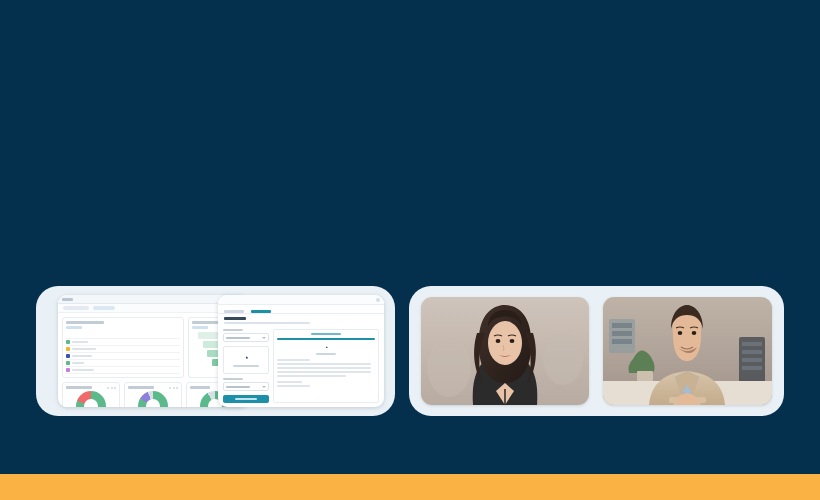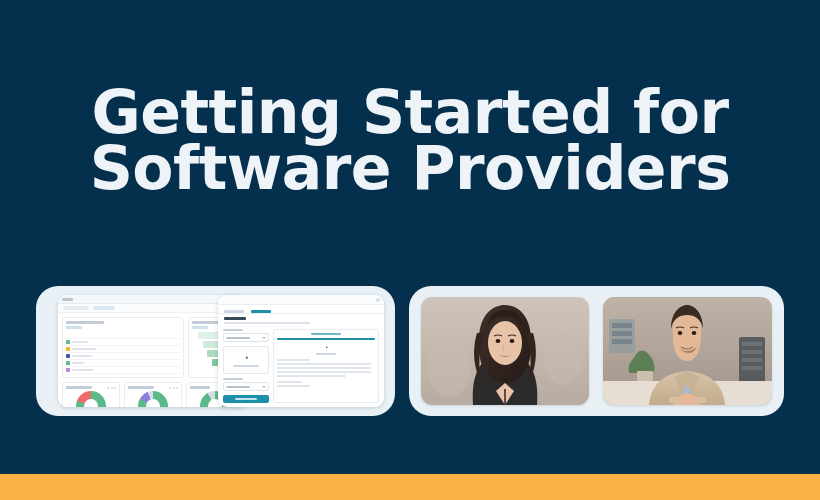--- a/index.html
+++ b/index.html
@@ -114,23 +114,20 @@
   .ph-svg{display:block;width:100%;height:100%;}
 
   
   .accent-bar{position:absolute;left:0;right:0;bottom:0;height:26px;background:#fab245;}
 </style>
 </head>
 <body>
 
 <div class="stage">
 
-  <div class="title-wrap">
-    <h1 class="title">Getting Started for Software Providers</h1>
-  </div>
 
   <div class="cards">
 
     <div class="card card-left">
 
       <div class="shot shot-dash">
         <div class="db-topbar">
           <span class="db-logo"></span>
         </div>
         <div class="db-filters">

